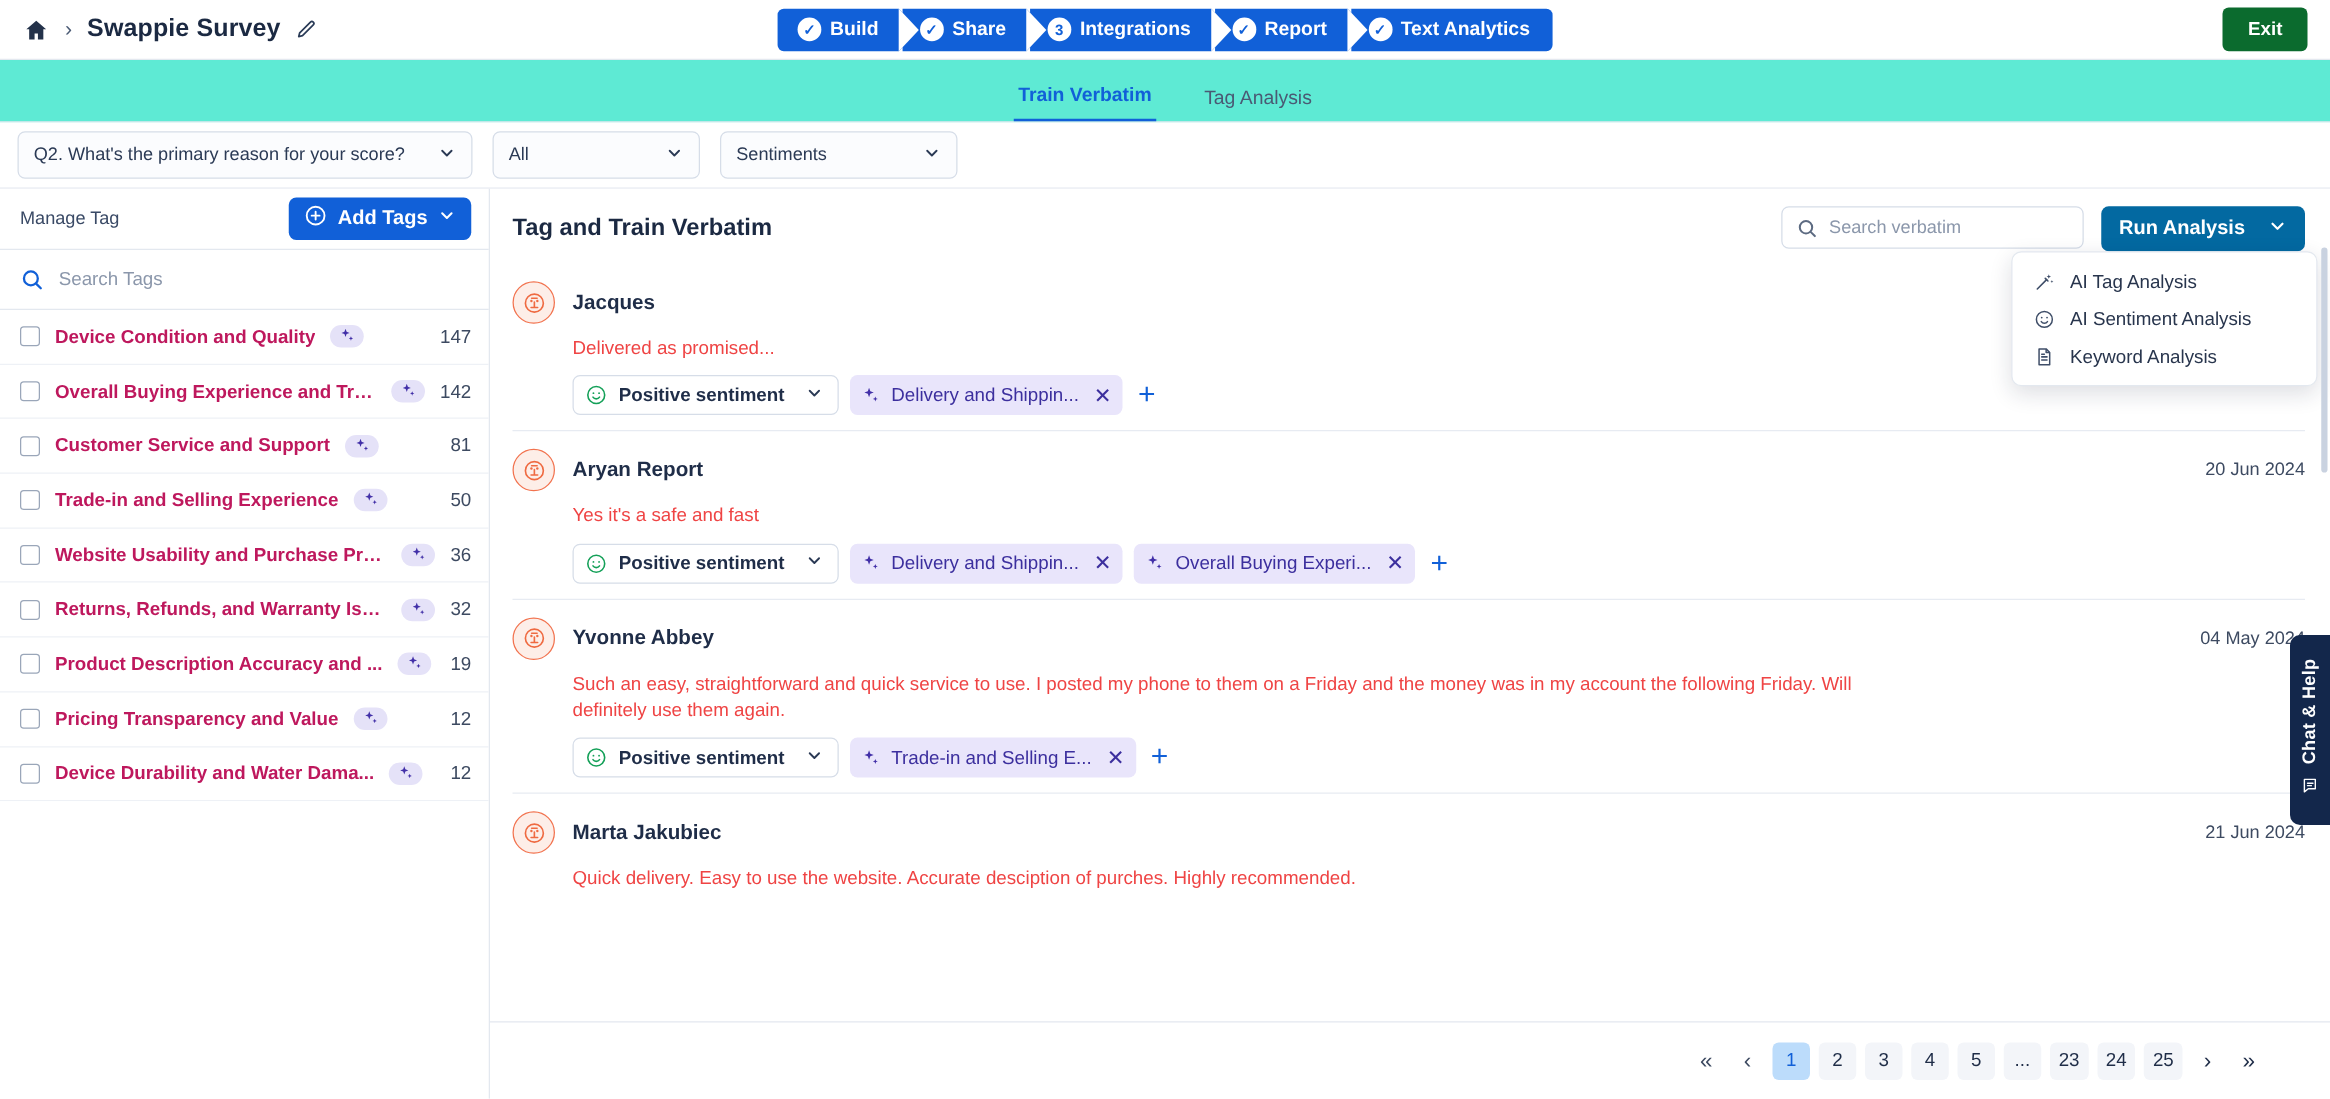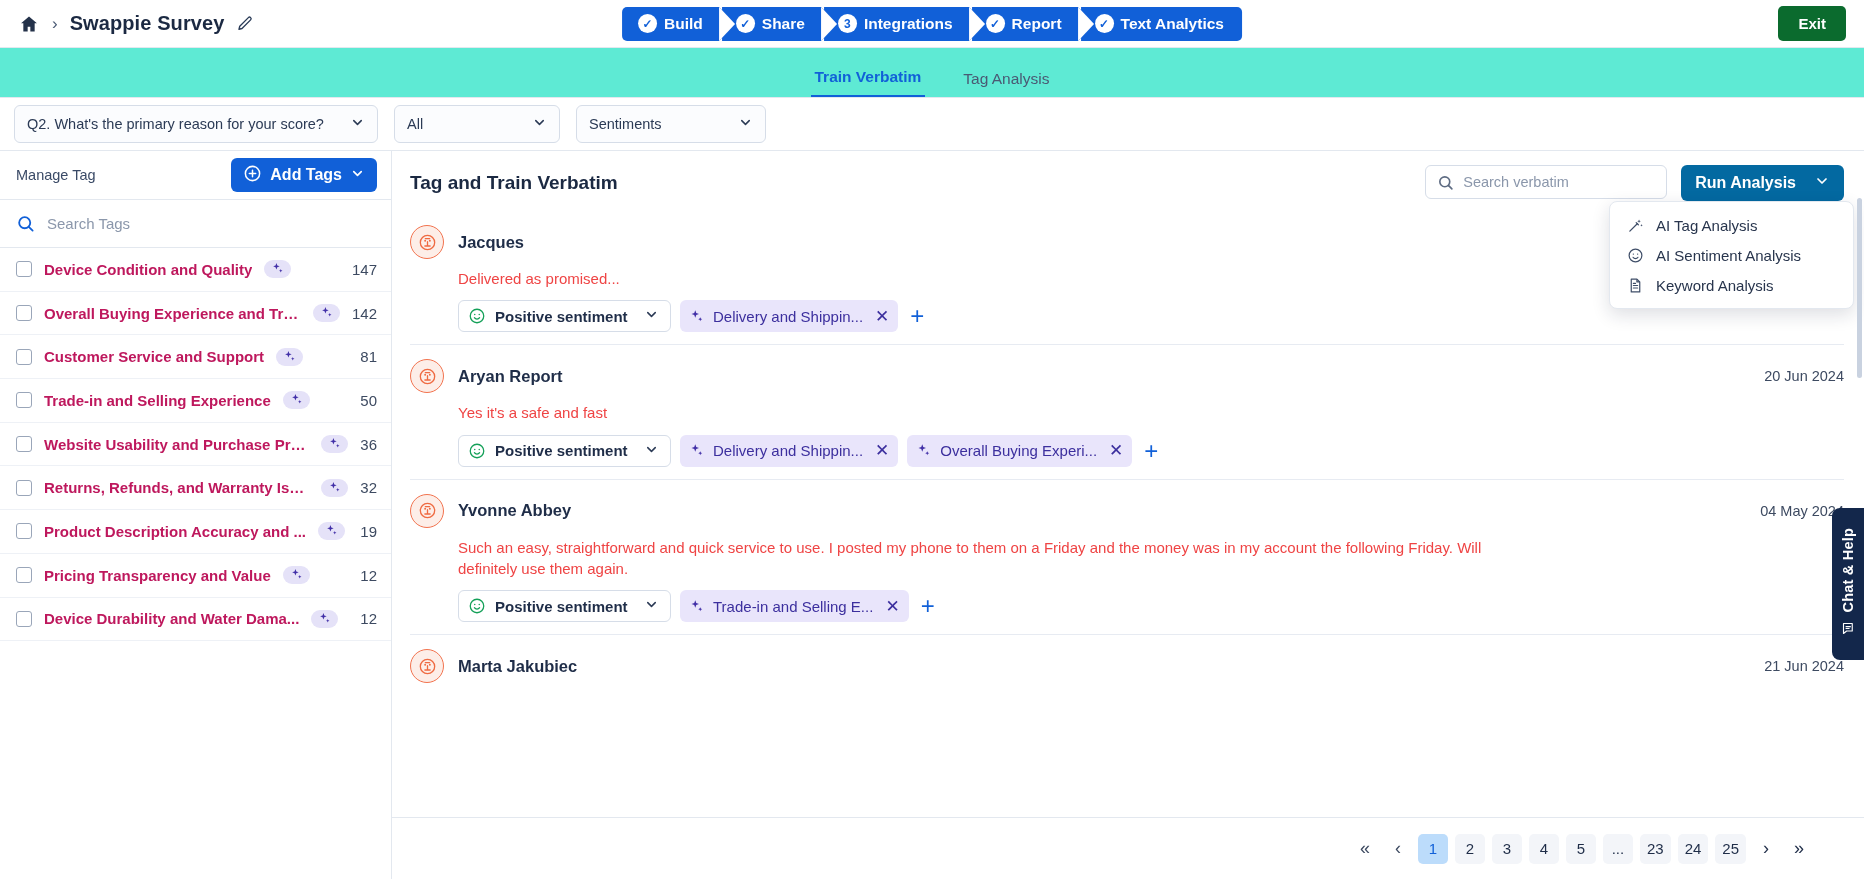--- a/index.html
+++ b/index.html
@@ -687,20 +687,21 @@
             <svg width="21" height="21" viewBox="0 0 24 24" fill="none" stroke="currentColor" stroke-width="1.5">
                 <circle cx="12" cy="12" r="8.2"></circle>
                 <circle cx="9.3" cy="10" r="1.1" fill="currentColor" stroke="none"></circle>
                 <circle cx="14.7" cy="10" r="1.1" fill="currentColor" stroke="none"></circle>
                 <path d="M12 11v5M9 16h6M9.5 7.5h5" stroke-linecap="round"></path>
               </svg>
           </span>
           <span class="v-name">Marta Jakubiec</span>
           <span class="v-date">21 Jun 2024</span>
         </div>
+        <div class="v-text">Quick delivery. Easy to use the website. Accurate desciption of purches. Highly recommended.</div>
       </div>
 
     </div>
 
     <div class="pagination">
       <div class="pg arrow">«</div>
       <div class="pg arrow">‹</div>
       <div class="pg active">1</div>
       <div class="pg">2</div>
       <div class="pg">3</div>

